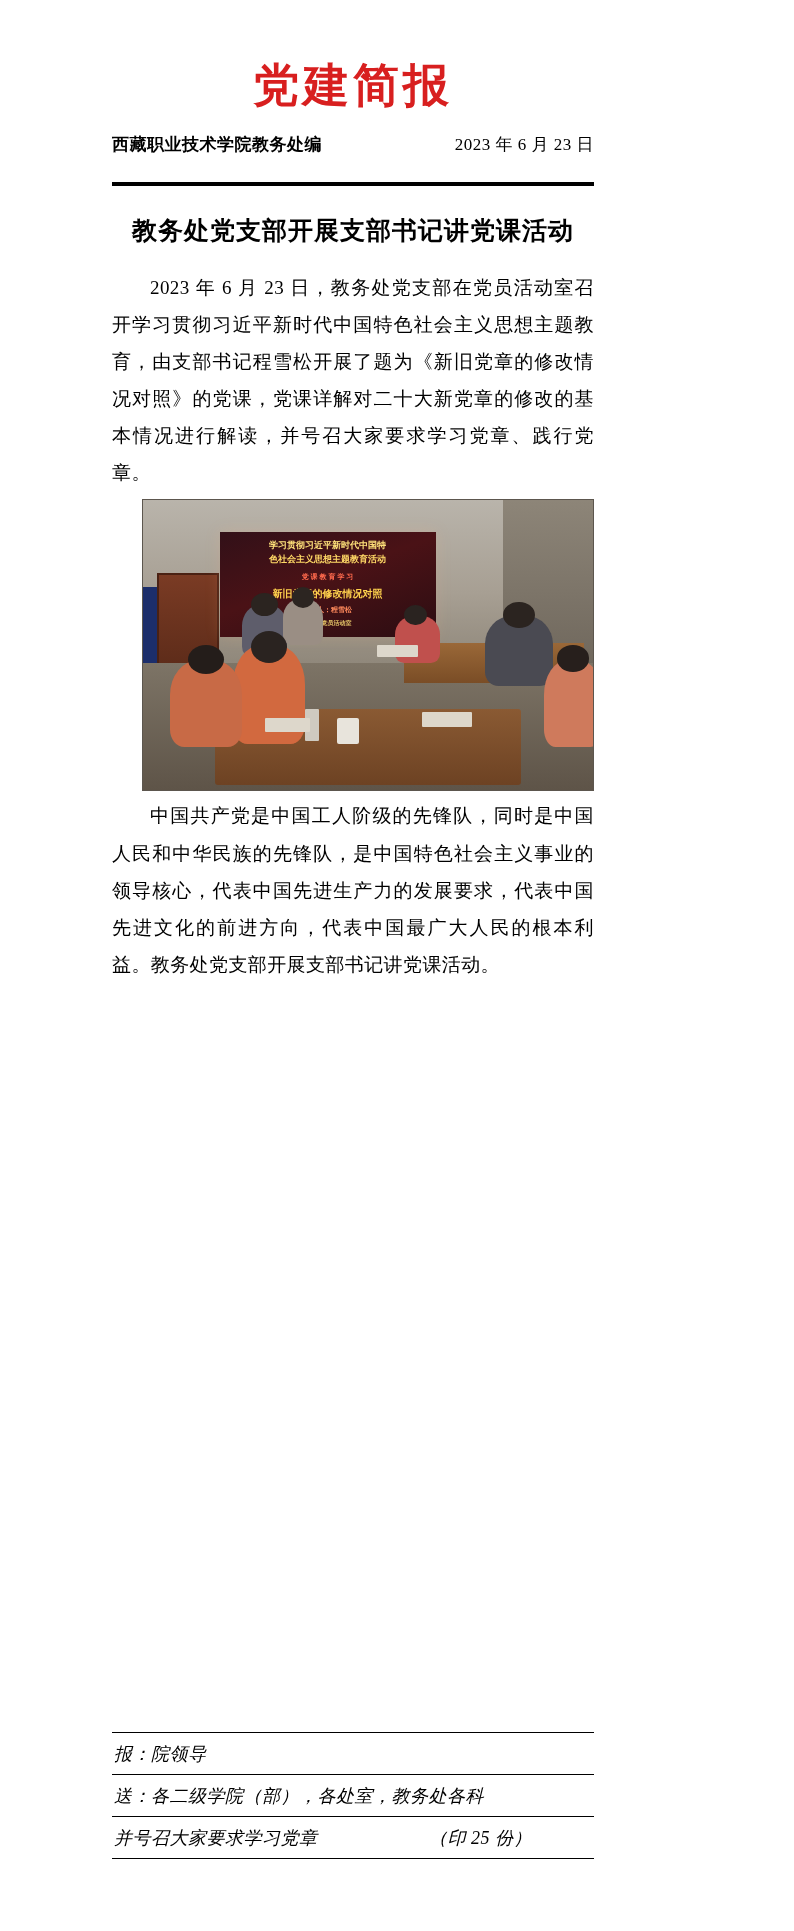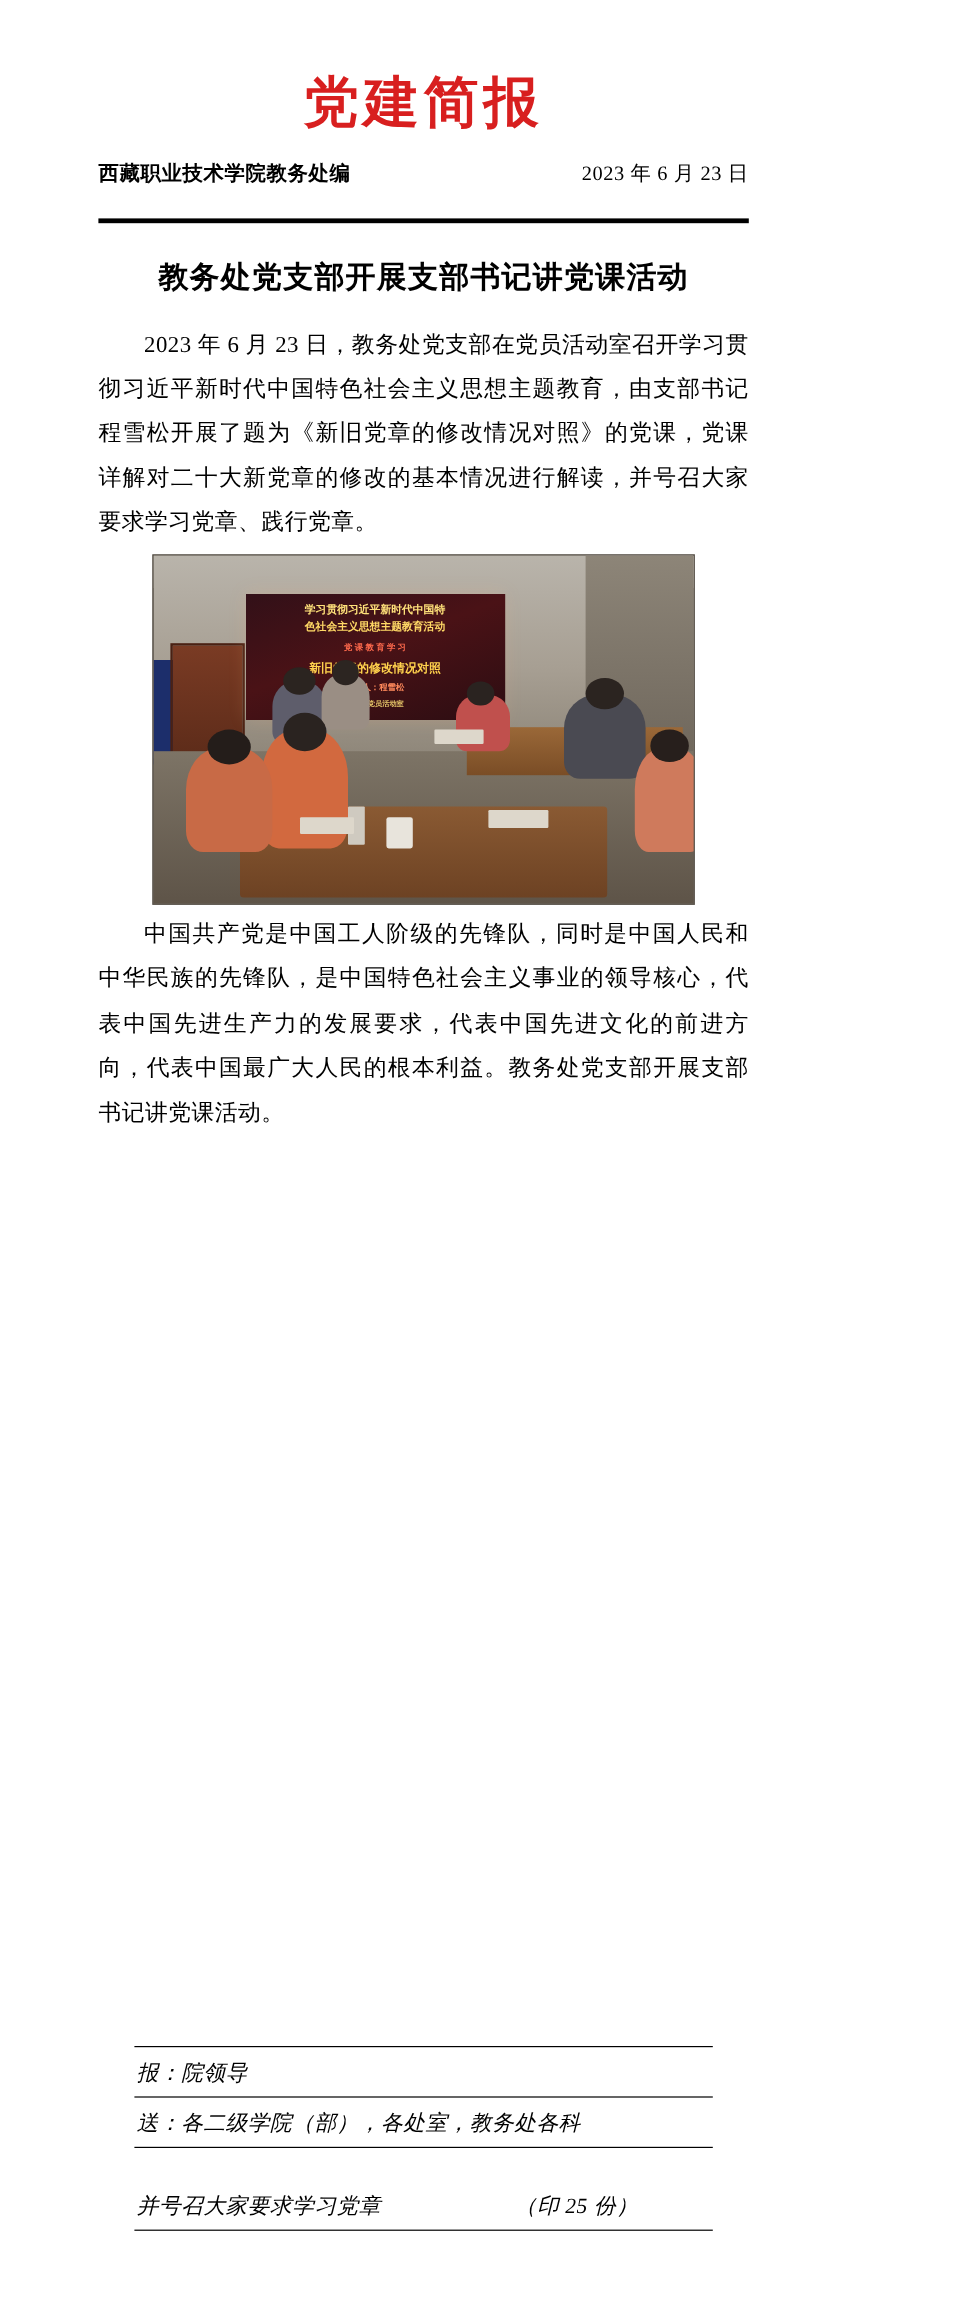--- a/index.html
+++ b/index.html
@@ -12,21 +12,21 @@
     height: 1931px;
     font-family: "Liberation Serif", "DejaVu Serif", serif;
     color: #000000;
     position: relative;
     overflow: hidden;
   }
   .page {
     width: 706px;
     height: 1931px;
     box-sizing: border-box;
-    padding: 0 82px;
+    padding: 0 112px;
     position: relative;
   }
   .masthead {
     text-align: center;
     color: #d81f1f;
     font-family: "Liberation Sans", "DejaVu Sans", sans-serif;
     font-weight: bold;
     font-size: 46px;
     letter-spacing: 4px;
     padding-top: 58px;
@@ -67,21 +67,21 @@
     text-indent: 2em;
     margin: 0;
     letter-spacing: 0.4px;
   }
   .body-text p.first {
     margin-top: 22px;
   }
   .photo-wrap {
     margin: 8px 0 6px 0;
     display: flex;
-    justify-content: center;
+    justify-content: flex-end;
   }
   .photo {
     width: 450px;
     height: 290px;
     position: relative;
     overflow: hidden;
     background: #6a6258;
     border: 1px solid #5c564e;
   }
   
@@ -185,21 +185,21 @@
   }
   .footer .row {
     font-size: 18px;
     padding: 9px 2px 8px 2px;
     letter-spacing: 0.5px;
     display: flex;
     justify-content: space-between;
     align-items: baseline;
   }
   .footer .row span.left { white-space: nowrap; }
-  .footer .row span.right { white-space: nowrap; padding-right: 60px; margin-top: 27px; }
+  .footer .row span.right { white-space: nowrap; padding-right: 60px; }
 </style>
 </head>
 <body>
 
 <div class="page">
 
   <div class="masthead">党建简报</div>
 
   <div class="subhead">
     <span class="publisher">西藏职业技术学院教务处编</span>

